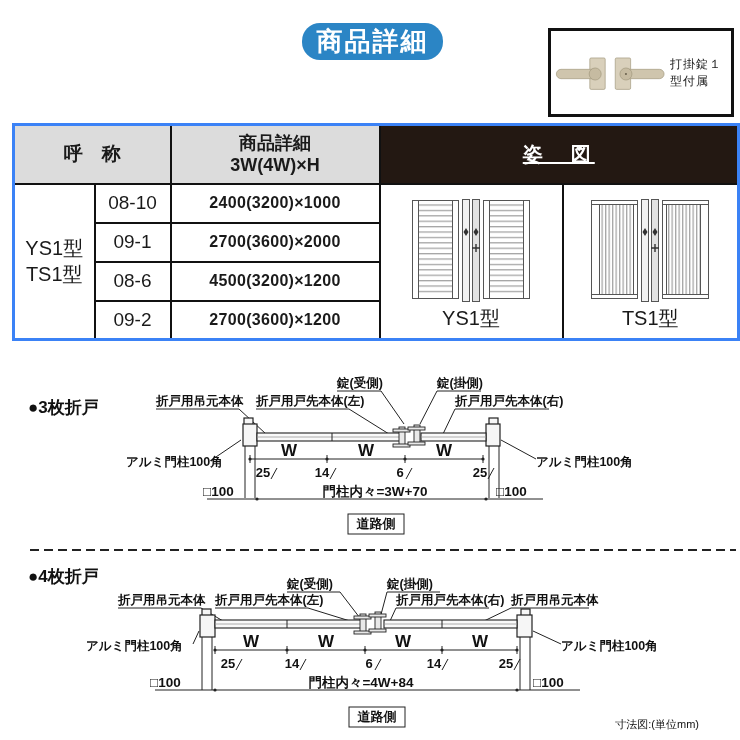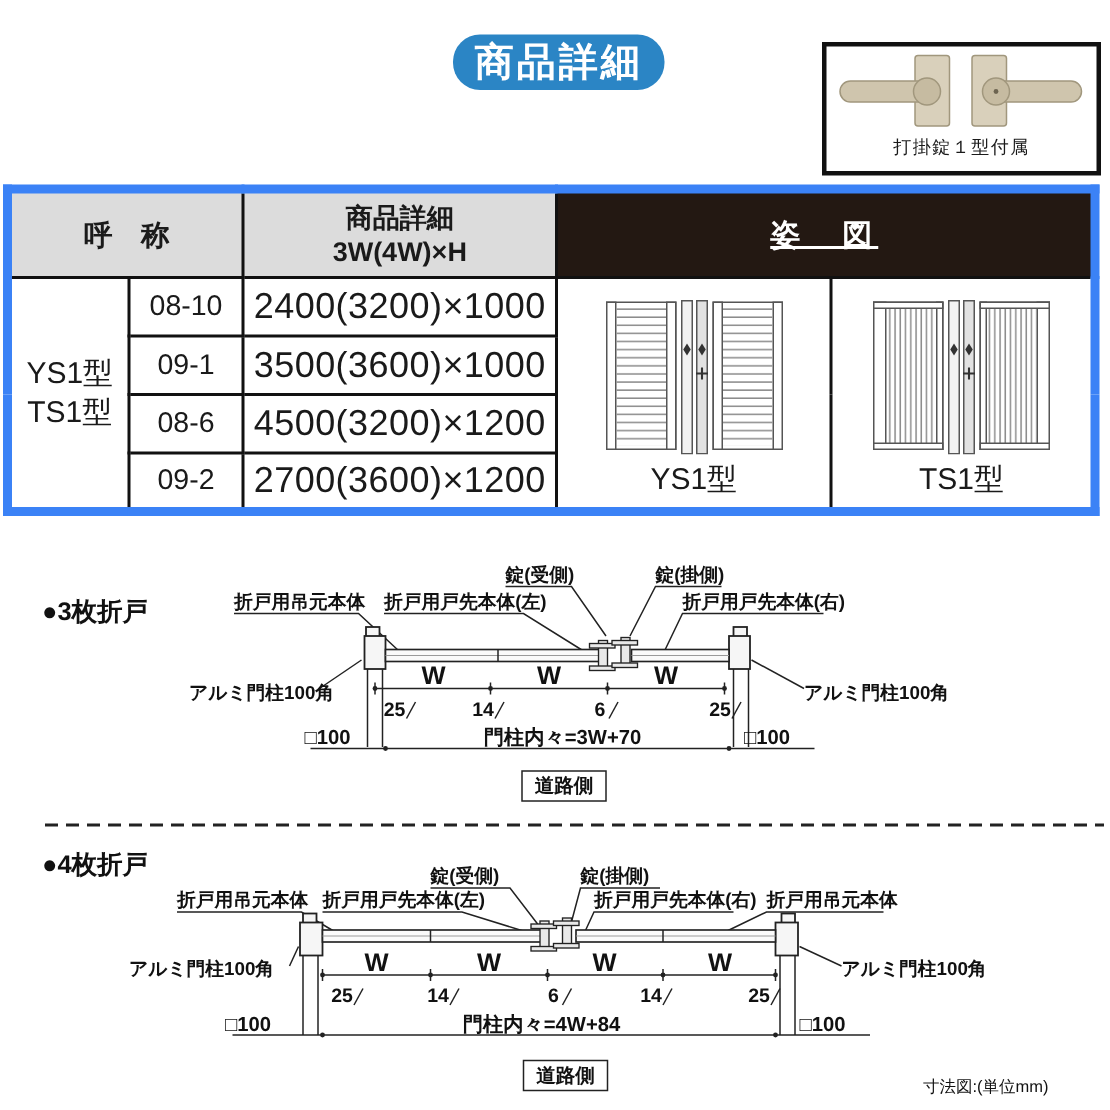--- a/index.html
+++ b/index.html
@@ -4,35 +4,35 @@
 <style>
   html,body{margin:0;padding:0;background:#fff;}
   .page{position:relative;width:740px;height:740px;background:#ffffff;overflow:hidden;
         font-family:"Liberation Sans","DejaVu Sans",sans-serif;color:#1a1a1a;}
   
   .title-badge{position:absolute;left:302px;top:23px;width:141px;height:37px;background:#2b85c5;
                border-radius:18px;color:#fff;font-size:26px;font-weight:bold;letter-spacing:2px;
                display:flex;align-items:center;justify-content:center;}
   
   .lock-figure{position:absolute;left:548px;top:28px;width:186px;height:89px;border:3px solid #111;
-               box-sizing:border-box;background:#fff;display:flex;flex-direction:column;align-items:center;}
+               box-sizing:border-box;background:#fff;display:flex;align-items:center;}
   .lock-figure svg{display:block;margin-top:2px;}
   .lock-caption{font-size:12px;margin-top:1px;letter-spacing:1px;}
   
-  table.spec{position:absolute;left:2px;top:123px;width:725px;border-collapse:collapse;
-             table-layout:fixed;border:6px solid #3b82f6;}
+  table.spec{position:absolute;left:12px;top:123px;width:725px;border-collapse:collapse;
+             table-layout:fixed;border:3px solid #3b82f6;}
   table.spec th,table.spec td{border:2px solid #111;padding:0;text-align:center;vertical-align:middle;}
   tr.hdr{height:59px;}
   tr.row{height:39px;}
   th.gray{background:#dcdcdc;font-size:19px;font-weight:bold;}
   th.gray .sub{font-size:18px;font-weight:bold;line-height:1.25;}
   th.dark{background:#231812;color:#fff;font-size:20px;font-weight:bold;letter-spacing:4px;text-decoration:underline;}
   td.series{font-size:20px;line-height:1.3;}
   td.code{font-size:19px;margin-top:16px;}
-  td.size{font-size:24px;font-weight:normal;letter-spacing:0.3px;}
+  td.size{font-size:16px;font-weight:bold;letter-spacing:0.3px;}
   td.figure{vertical-align:top;}
   .figure-inner{display:flex;flex-direction:column;align-items:center;padding-top:8px;gap:3px;}
   .figure-label{font-size:20px;}
   
   .dia{position:absolute;left:0;}
   .dia text{fill:#111;font-family:"Liberation Sans","DejaVu Sans",sans-serif;}
   .lbl{font-size:12.5px;font-weight:600;}
   .ttl{font-size:17px;font-weight:bold;}
   .wdim{font-size:17px;font-weight:600;}
   .num{font-size:13px;font-weight:600;}
@@ -140,21 +140,21 @@
             <polygon points="54,29 56.5,33 54,37 51.5,33" fill="#333"></polygon>
             <polygon points="64,29 66.5,33 64,37 61.5,33" fill="#333"></polygon>
             <path d="M64 45 v8 M60 49 h8" stroke="#333" stroke-width="1.4"></path>
           </svg>
           <div class="figure-label">TS1型</div>
         </div>
       </td>
     </tr>
     <tr class="row">
       <td class="code">09-1</td>
-      <td class="size">3500(3600)×1000</td>
+      <td class="size">2700(3600)×2000</td>
     </tr>
     <tr class="row">
       <td class="code">08-6</td>
       <td class="size">4500(3200)×1200</td>
     </tr>
     <tr class="row">
       <td class="code">09-2</td>
       <td class="size">2700(3600)×1200</td>
     </tr>
   </tbody>

